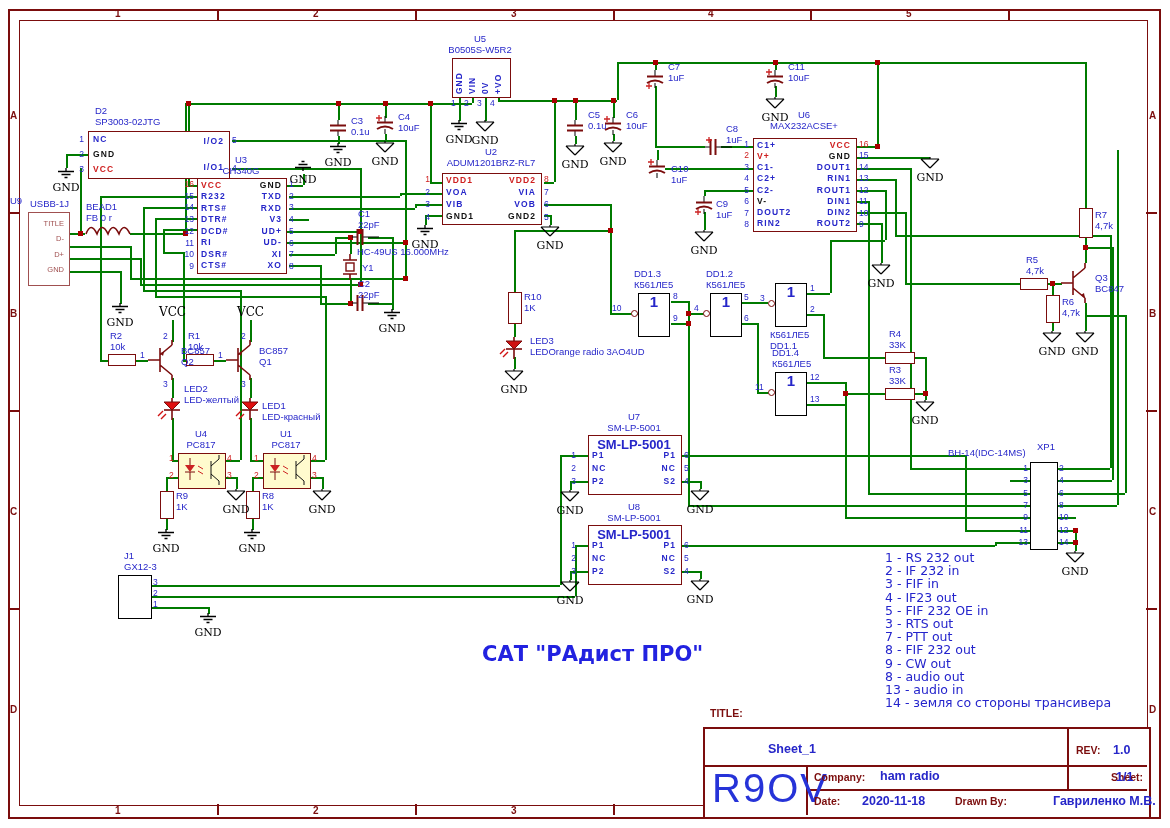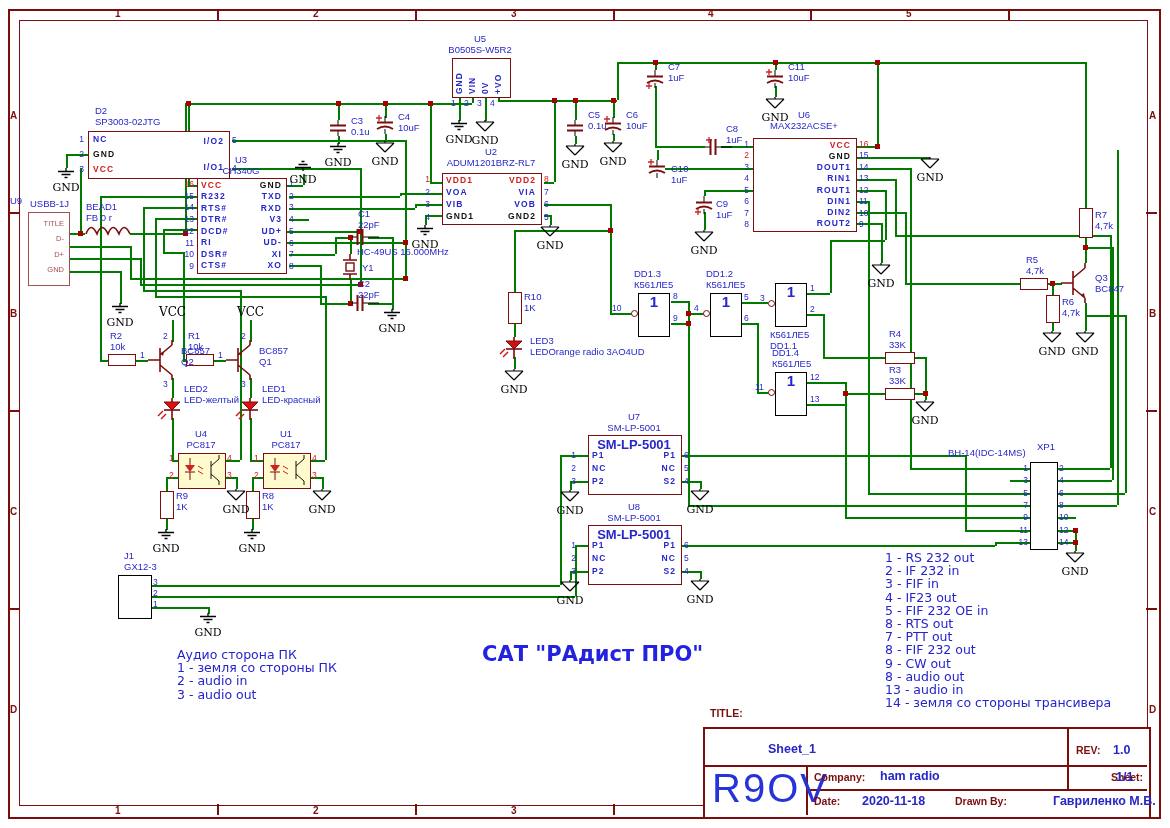--- a/index.html
+++ b/index.html
@@ -584,20 +584,30 @@
   <div class="pc" style="left:727px;top:138px;width:22px;height:92px;text-align:right">
     <span class="pnm">1</span>
       <span class="pnm red">2</span>
       <span class="pnm">3</span>
       <span class="pnm">4</span>
       <span class="pnm">5</span>
       <span class="pnm">6</span>
       <span class="pnm">7</span>
       <span class="pnm">8</span>
     </div>
+  <div class="pc" style="left:757px;top:139px;width:46px;height:90px">
+    <span class="pin">C1+</span>
+      <span class="pin red">V+</span>
+      <span class="pin">C1-</span>
+      <span class="pin">C2+</span>
+      <span class="pin">C2-</span>
+      <span class="pin blk">V-</span>
+      <span class="pin">DOUT2</span>
+      <span class="pin">RIN2</span>
+    </div>
   <div class="pc" style="left:803px;top:139px;width:48px;height:90px;text-align:right">
     <span class="pin red">VCC</span>
       <span class="pin blk">GND</span>
       <span class="pin">DOUT1</span>
       <span class="pin">RIN1</span>
       <span class="pin">ROUT1</span>
       <span class="pin">DIN1</span>
       <span class="pin">DIN2</span>
       <span class="pin">ROUT2</span>
     </div>
@@ -730,21 +740,21 @@
   <div class="lbl" style="left:184px;top:384px">
       <div>LED2</div>
       <div>LED-желтый</div>
     </div>
   <svg style="left:234px;top:398px" width="26" height="22" viewBox="0 0 26 22">
       <path d="M16 0v4M16 12v10" stroke="#7b0d0d" stroke-width="1.6"></path>
       <path fill="#e01010" stroke="#7b0d0d" d="M8 4h16l-8 8z"></path>
       <path d="M8 12h16" stroke="#7b0d0d" stroke-width="1.6"></path>
       <path d="M7 13l-5 5M10 16l-5 5" stroke="#cf1111" stroke-width="1.4"></path>
     </svg>
-  <div class="lbl" style="left:262px;top:384px">
+  <div class="lbl" style="left:262px;top:401px">
       <div>LED1</div>
       <div>LED-красный</div>
     </div>
 
   <div class="opto" style="left:178px;top:453px;width:46px;height:34px"></div>
   <svg style="left:178px;top:453px" width="46" height="34" viewBox="0 0 46 34">
       <path fill="#c22" d="M7 12h10l-5 7z"></path>
       <path d="M7 19h10M12 5v7M12 19v8" stroke="#7b0d0d"></path>
       <path d="M20 13l5 3M20 18l5 3" stroke="#c22"></path>
       <path d="M33 8v18M33 13l8-7M33 21l8 7M41 2v4M41 28v4" stroke="#111" fill="none"></path>
@@ -978,33 +988,27 @@
         <path d="M11 0v2M2 2h18M2 2l9 9M20 2l-9 9" stroke="#000" stroke-width="1.2" fill="none"></path>
       </svg><div>GND</div></div>
   <div class="gnd" style="left:678px;top:579px"><svg style="position:static" width="22" height="12" viewBox="0 0 22 12">
         <path d="M11 0v2M2 2h18M2 2l9 9M20 2l-9 9" stroke="#000" stroke-width="1.2" fill="none"></path>
       </svg><div>GND</div></div>
   <div class="gnd" style="left:1053px;top:551px"><svg style="position:static" width="22" height="12" viewBox="0 0 22 12">
         <path d="M11 0v2M2 2h18M2 2l9 9M20 2l-9 9" stroke="#000" stroke-width="1.2" fill="none"></path>
       </svg><div>GND</div></div>
 
   <div class="bigtitle" style="left:482px;top:642px">САТ "РАдист ПРО"</div>
-  <div class="note" style="left:177px;top:648px">
-    <div>Аудио сторона ПК</div>
-      <div>1 - земля со стороны ПК</div>
-    <div>2 - audio in</div>
-      <div>3 - audio out</div>
-  </div>
   <div class="note" style="left:885px;top:551px">
     <div>1 - RS 232 out</div>
       <div>2 - IF 232 in</div>
       <div>3 - FIF in</div>
     <div>4 - IF23 out</div>
       <div>5 - FIF 232 OE in</div>
-      <div>8 - RTS out</div>
+      <div>3 - RTS out</div>
     <div>7 - PTT out</div>
       <div>8 - FIF 232 out</div>
       <div>9 - CW out</div>
     <div>8 - audio out</div>
       <div>13 - audio in</div>
       <div>14 - земля со стороны трансивера</div>
   </div>
 
   <div class="tbbox" style="left:703px;top:727px;width:444px;height:88px"></div>
   <div class="tbline" style="left:703px;top:765px;width:444px;height:1.6px"></div>

